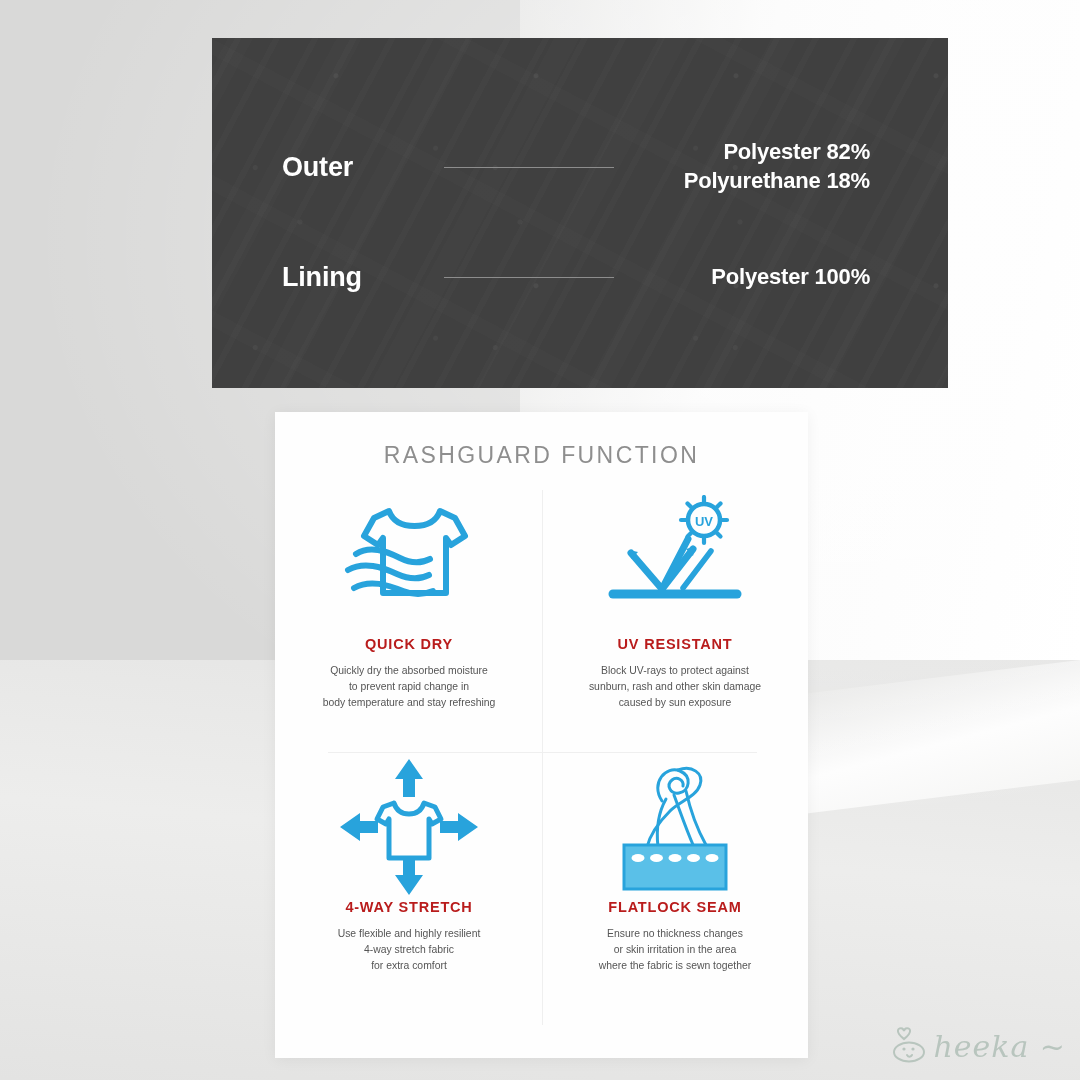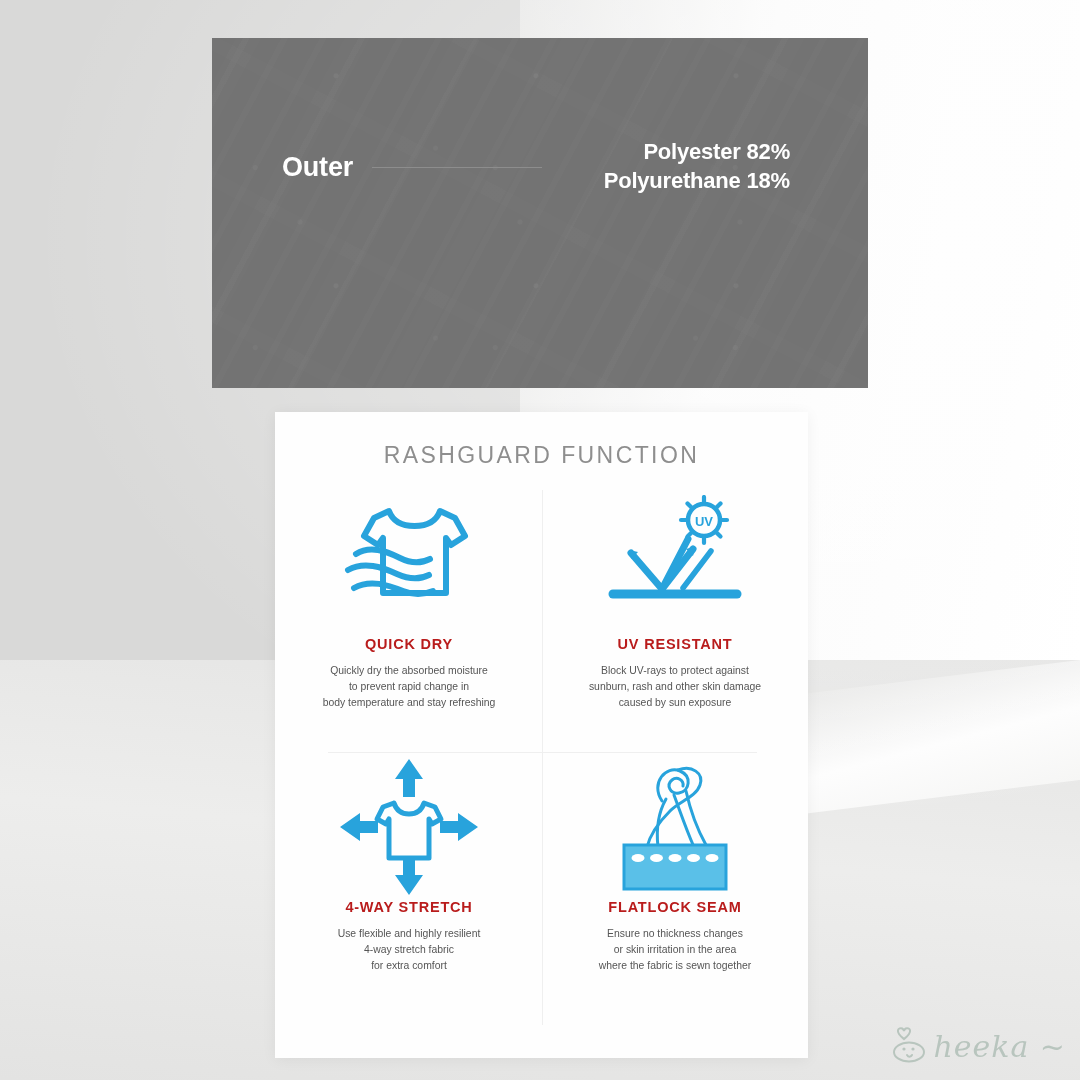--- a/index.html
+++ b/index.html
@@ -34,22 +34,22 @@
     transform:skewY(-7deg); transform-origin:right bottom;
   }
   .bg-vign {
     position:absolute; inset:0;
     background:radial-gradient(130% 95% at 78% 22%,rgba(255,255,255,.55) 0%,rgba(255,255,255,0) 58%);
   }
 
   
   #dark-panel {
     position:absolute; left:212px; top:38px;
-    width:656px; height:350px;
-    background:#737373;
+    width:736px; height:350px;
+    background:#404040;
     overflow:hidden;
   }
   #dark-panel .tile-wm {
     position:absolute; inset:-10%;
     opacity:.5;
     background-image:
       repeating-linear-gradient(118deg,
         rgba(255,255,255,.035) 0 6px, rgba(255,255,255,0) 6px 34px),
       repeating-linear-gradient(118deg,
         rgba(255,255,255,.022) 0 22px, rgba(255,255,255,0) 22px 96px),
@@ -182,20 +182,27 @@
 
       <div class="spec-row r0">
         <div class="spec-label">Outer</div>
         <div class="spec-rule"></div>
         <div class="spec-values">
           <span class="v">Polyester 82%</span>
           <span class="v">Polyurethane 18%</span>
         </div>
       </div>
 
+      <div class="spec-row r1">
+        <div class="spec-label">Lining</div>
+        <div class="spec-rule"></div>
+        <div class="spec-values">
+          <span class="v">Polyester 100%</span>
+        </div>
+      </div>
 
     </div>
   </div>
 
   <div id="function-card">
 
     <div id="card-title">RASHGUARD FUNCTION</div>
 
     <div class="grid-div vert"></div>
     <div class="grid-div horz"></div>

